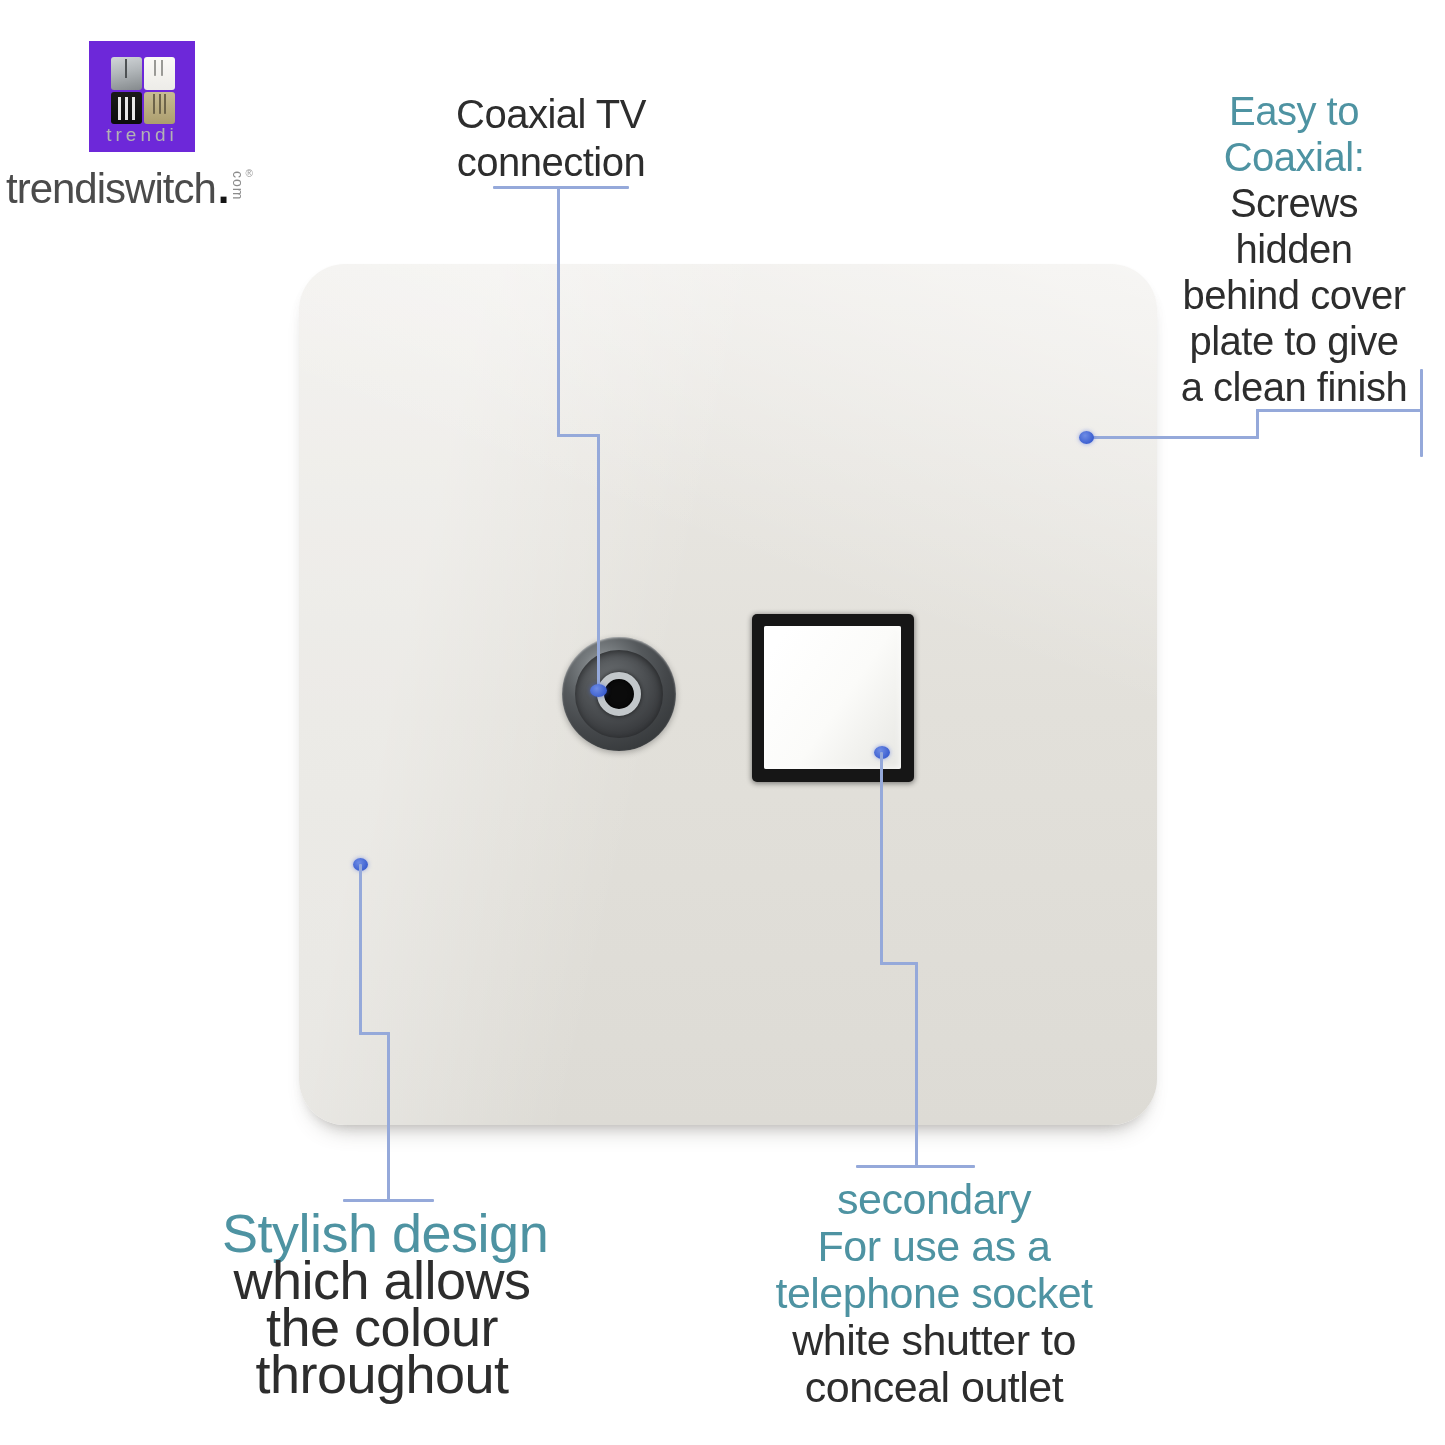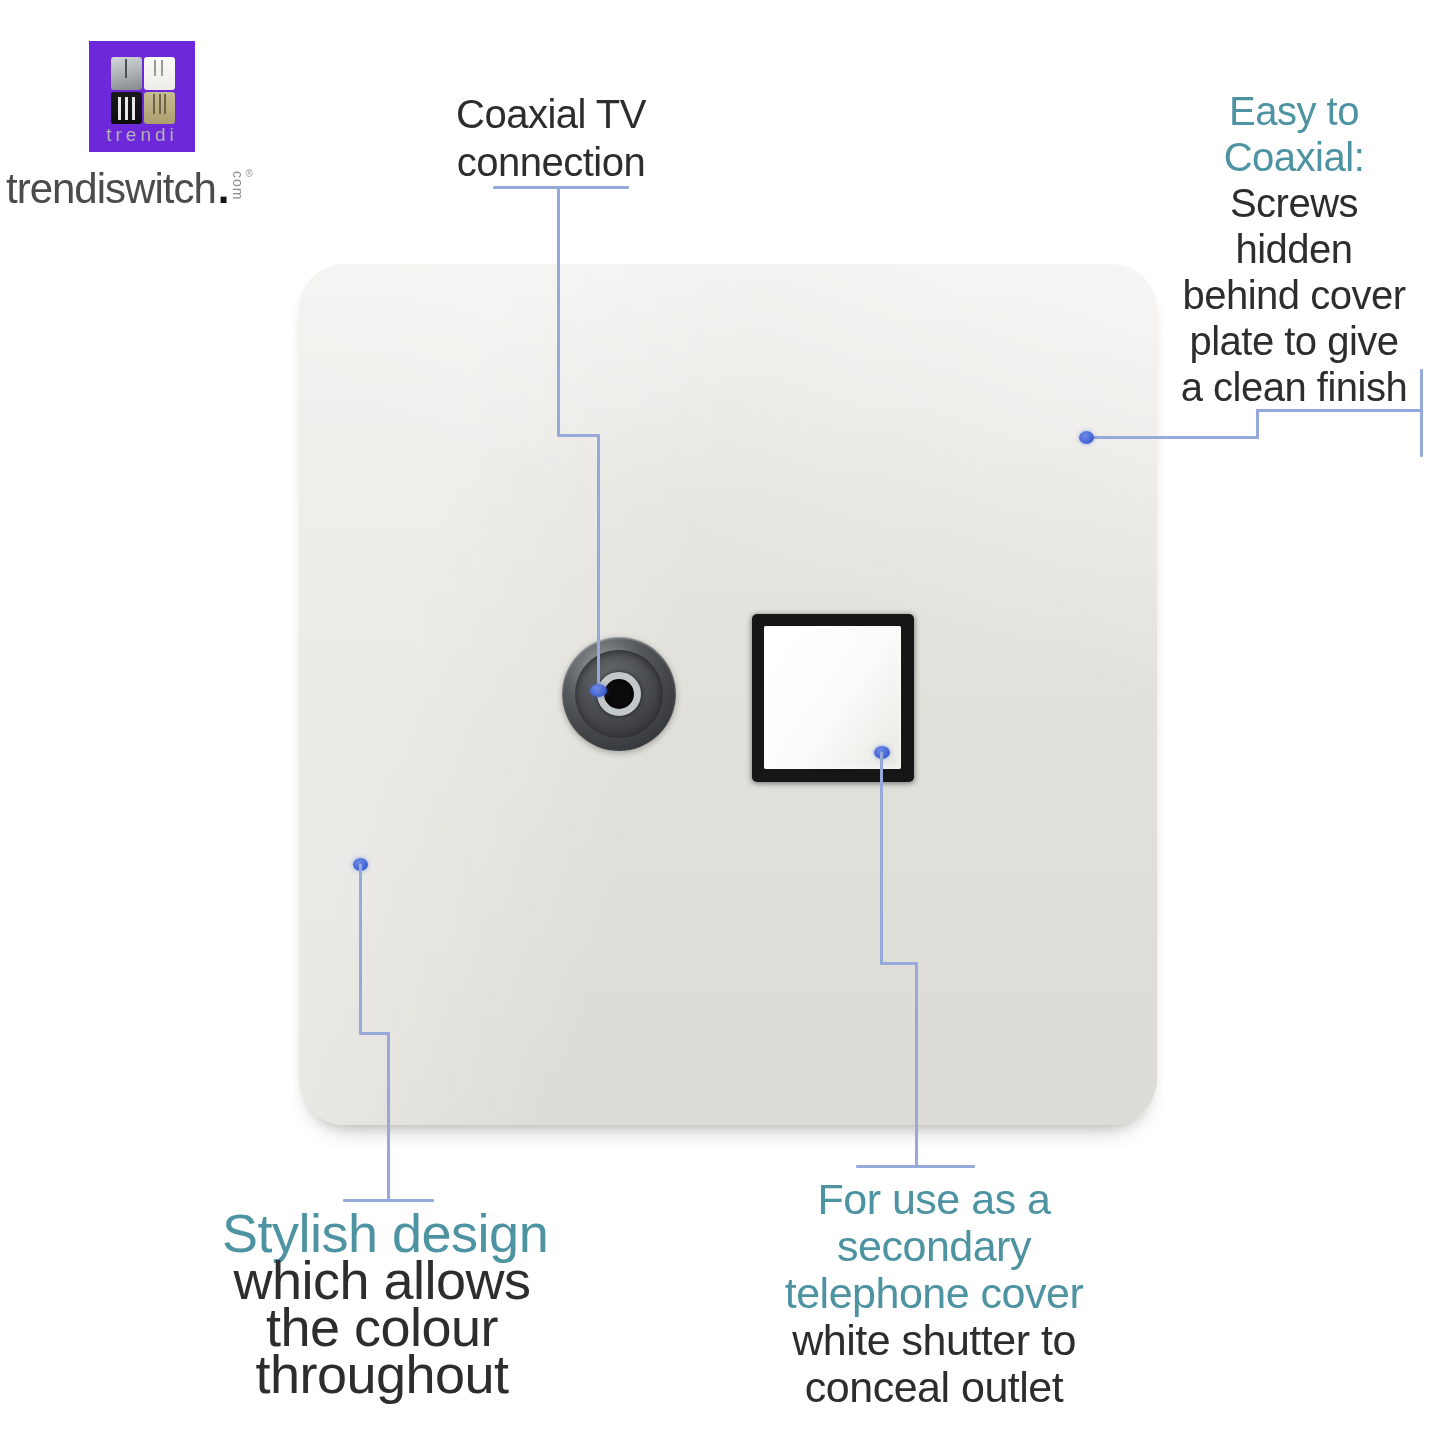--- a/index.html
+++ b/index.html
@@ -205,18 +205,18 @@
 </div>
 
 <div class="callout stylish-label">
   <div class="teal">Stylish design</div>
   <div class="ink">which allows</div>
   <div class="ink">the colour</div>
   <div class="ink">throughout</div>
 </div>
 
 <div class="callout phone-label">
+  <div class="teal">secondary</div>
   <div class="teal">For use as a</div>
-  <div class="teal">secondary</div>
-  <div class="teal">telephone cover</div>
+  <div class="teal">telephone socket</div>
   <div class="ink">white shutter to</div>
   <div class="ink">conceal outlet</div>
 </div>
 
 </body></html>

